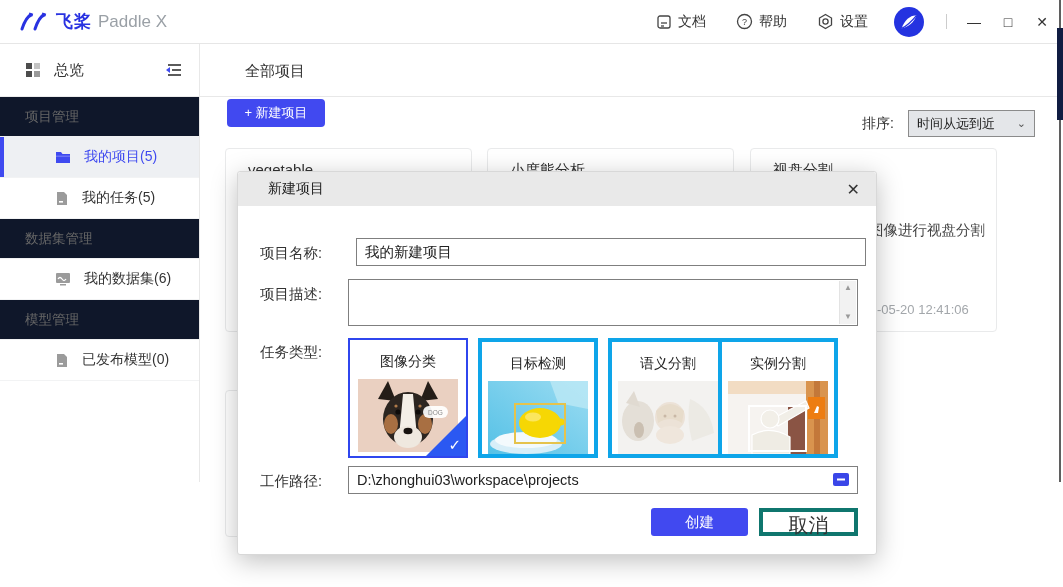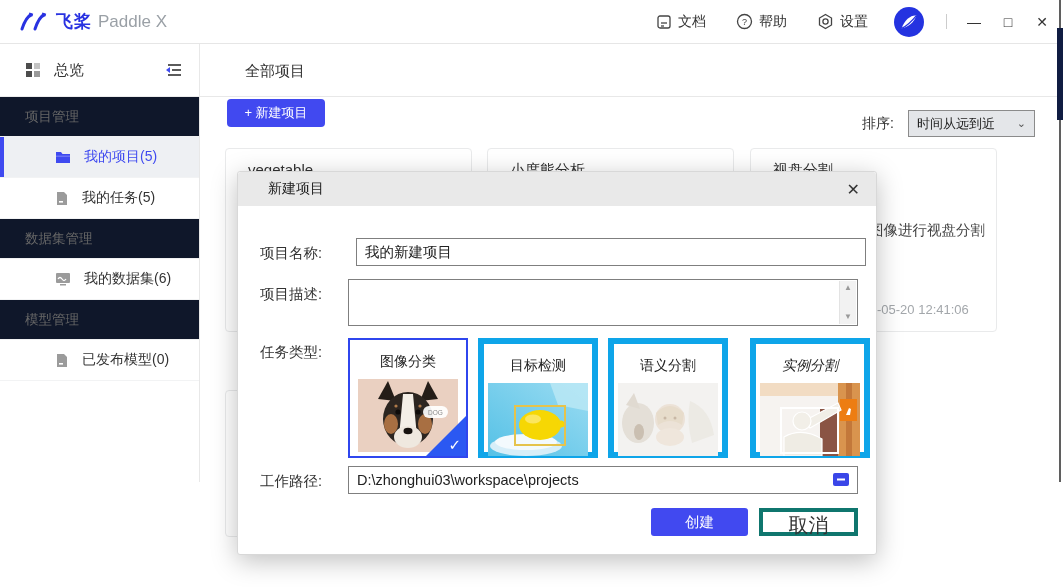--- a/index.html
+++ b/index.html
@@ -71,21 +71,21 @@
     background:#fff; font-size:14.5px; color:#222; padding:0 8px;
     font-family:"Liberation Sans","DejaVu Sans",sans-serif;margin-left:8px; }
   .m-textarea { position:absolute; left:110px; top:107px; width:510px; height:47px;
     border:1px solid #7f7f7f; background:#fff; }
   .scrollcol { position:absolute; right:1px; top:1px; bottom:1px; width:17px; background:#f2f2f2;
     border-left:1px solid #e3e3e3; display:flex; flex-direction:column; justify-content:space-between;
     align-items:center; padding:2px 0; }
   .scrollcol .arr { color:#9a9a9a; font-size:8px; line-height:10px; }
 
   .task-card { position:absolute; top:166px; width:120px; height:120px; background:#fff;
-    border:6px solid #0ea5e9; cursor:pointer; }
+    border:4px solid #0ea5e9; cursor:pointer; }
   .task-card.selected { border:2px solid #2f46ee; overflow:hidden; }
   .task-card .tc-title { text-align:center; margin-top:13px; font-size:14px; color:#222; }
   .task-card svg.thumb { display:block; margin:8px auto 0; }
   .corner { position:absolute; right:-1px; bottom:-1px; width:0; height:0;
     border-bottom:42px solid #2b58f2; border-left:42px solid transparent; }
   .corner-check { position:absolute; right:5px; bottom:2px; color:#fff; font-size:15px; font-weight:bold; }
 
   .path-wrap { position:absolute; left:110px; top:294px; width:510px; height:28px;
     border:1px solid #7f7f7f; background:#fff; }
   .path-wrap input { position:absolute; left:0; top:0; width:480px; height:26px; border:none;
@@ -305,21 +305,21 @@
         <ellipse cx="21" cy="49" rx="5" ry="8" fill="#cabfb1"></ellipse>
         <circle cx="52" cy="36" r="15" fill="#ece2d7"></circle>
         <path d="M38 30 Q52 16 66 30 L64 42 Q52 34 40 42 Z" fill="#e7dccb"></path>
         <ellipse cx="52" cy="54" rx="14" ry="9" fill="#efe6dc"></ellipse>
         <path d="M72 18 Q92 26 96 52 L74 60 Q68 38 72 18 Z" fill="#eceae4"></path>
         <circle cx="47" cy="35" r="1.5" fill="#c9b8a6"></circle>
         <circle cx="57" cy="35" r="1.5" fill="#c9b8a6"></circle>
       </svg>
     </div>
 
-    <div class="task-card" style="left:512px;font-style:italic;">
+    <div class="task-card" style="left:480px;">
       <div class="tc-title">实例分割</div>
       <svg class="thumb" width="100" height="73" viewBox="0 0 100 73">
         <rect width="100" height="73" fill="#f6f3f0"></rect>
         <rect x="0" y="0" width="100" height="13" fill="#f2dcc3"></rect>
         <rect x="78" y="0" width="22" height="73" fill="#d9944e"></rect>
         <rect x="86" y="0" width="6" height="73" fill="#c3783a"></rect>
         <rect x="60" y="26" width="18" height="47" fill="#8a5444"></rect>
         <rect x="80" y="16" width="17" height="22" fill="#ed7d12"></rect>
         <path d="M86 32 l3 -7 l2 1 l-1 6 Z" fill="#fff"></path>
         <path d="M44 38 L78 20 L81 27 L50 45 Z" fill="#f1eee7" stroke="#fff" stroke-width="1.2"></path>

